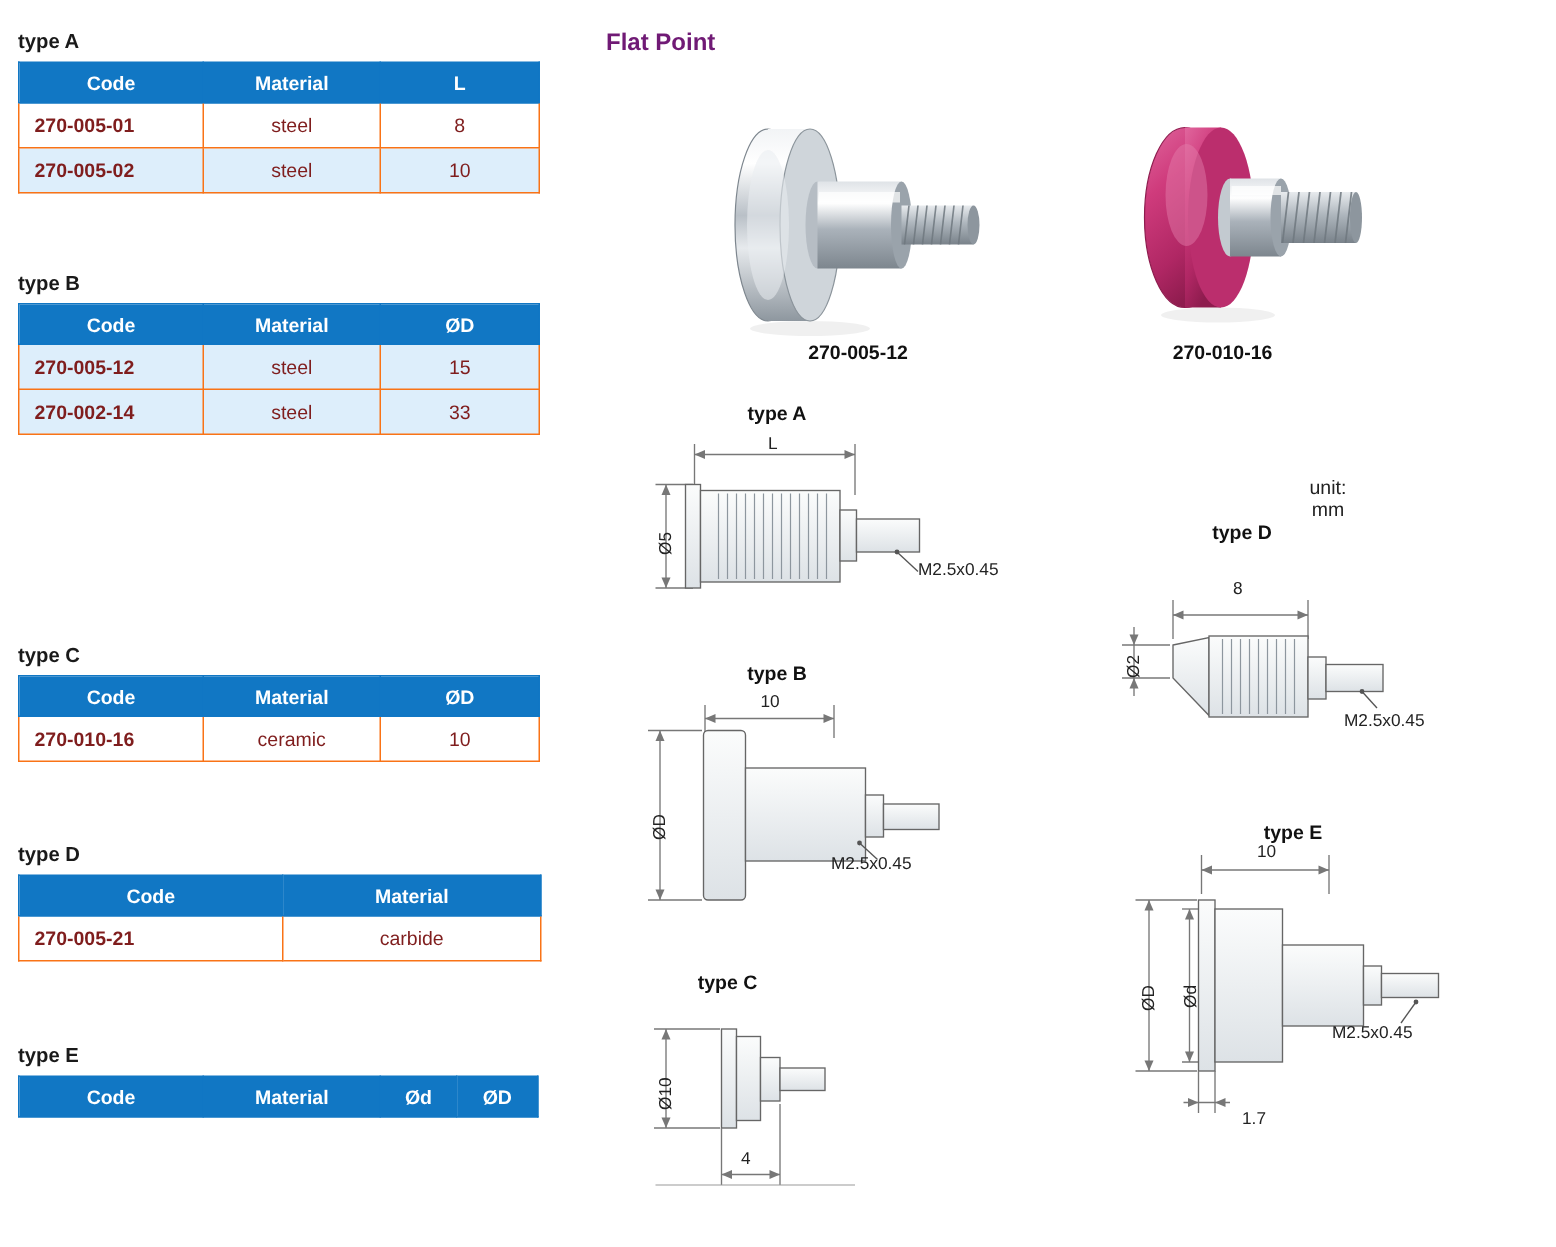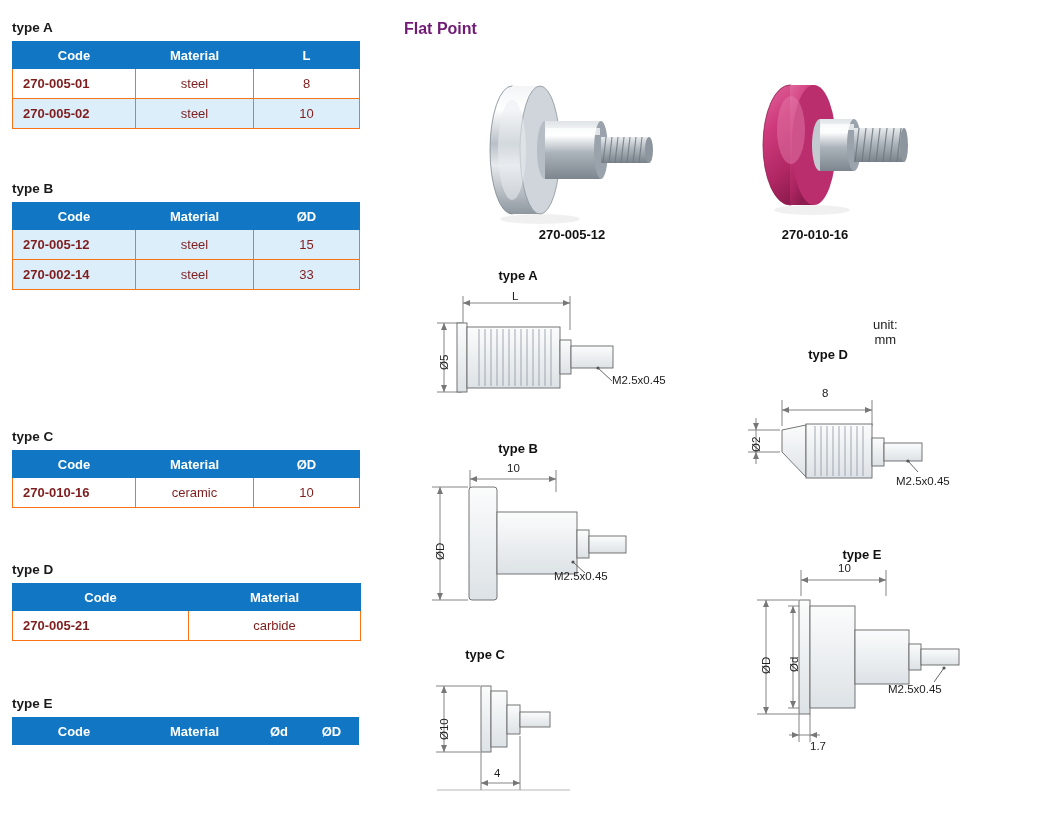--- a/index.html
+++ b/index.html
@@ -422,16 +422,16 @@
   <div class="dim-v" style="left:438px;top:740px;">Ø10</div>
   <div class="dim" style="left:494px;top:767px;">4</div>
 
   <div class="dim" style="left:822px;top:387px;">8</div>
   <div class="dim-v" style="left:750px;top:452px;">Ø2</div>
   <div class="dim" style="left:896px;top:475px;">M2.5x0.45</div>
 
   <div class="dim" style="left:838px;top:562px;">10</div>
   <div class="dim-v" style="left:760px;top:674px;">ØD</div>
   <div class="dim-v" style="left:788px;top:672px;">Ød</div>
-  <div class="dim" style="left:810px;top:740px;">1.7</div>
+  <div class="dim" style="left:828px;top:740px;">1.7</div>
   <div class="dim" style="left:888px;top:683px;">M2.5x0.45</div>
 
 </div>
 
 </body></html>

